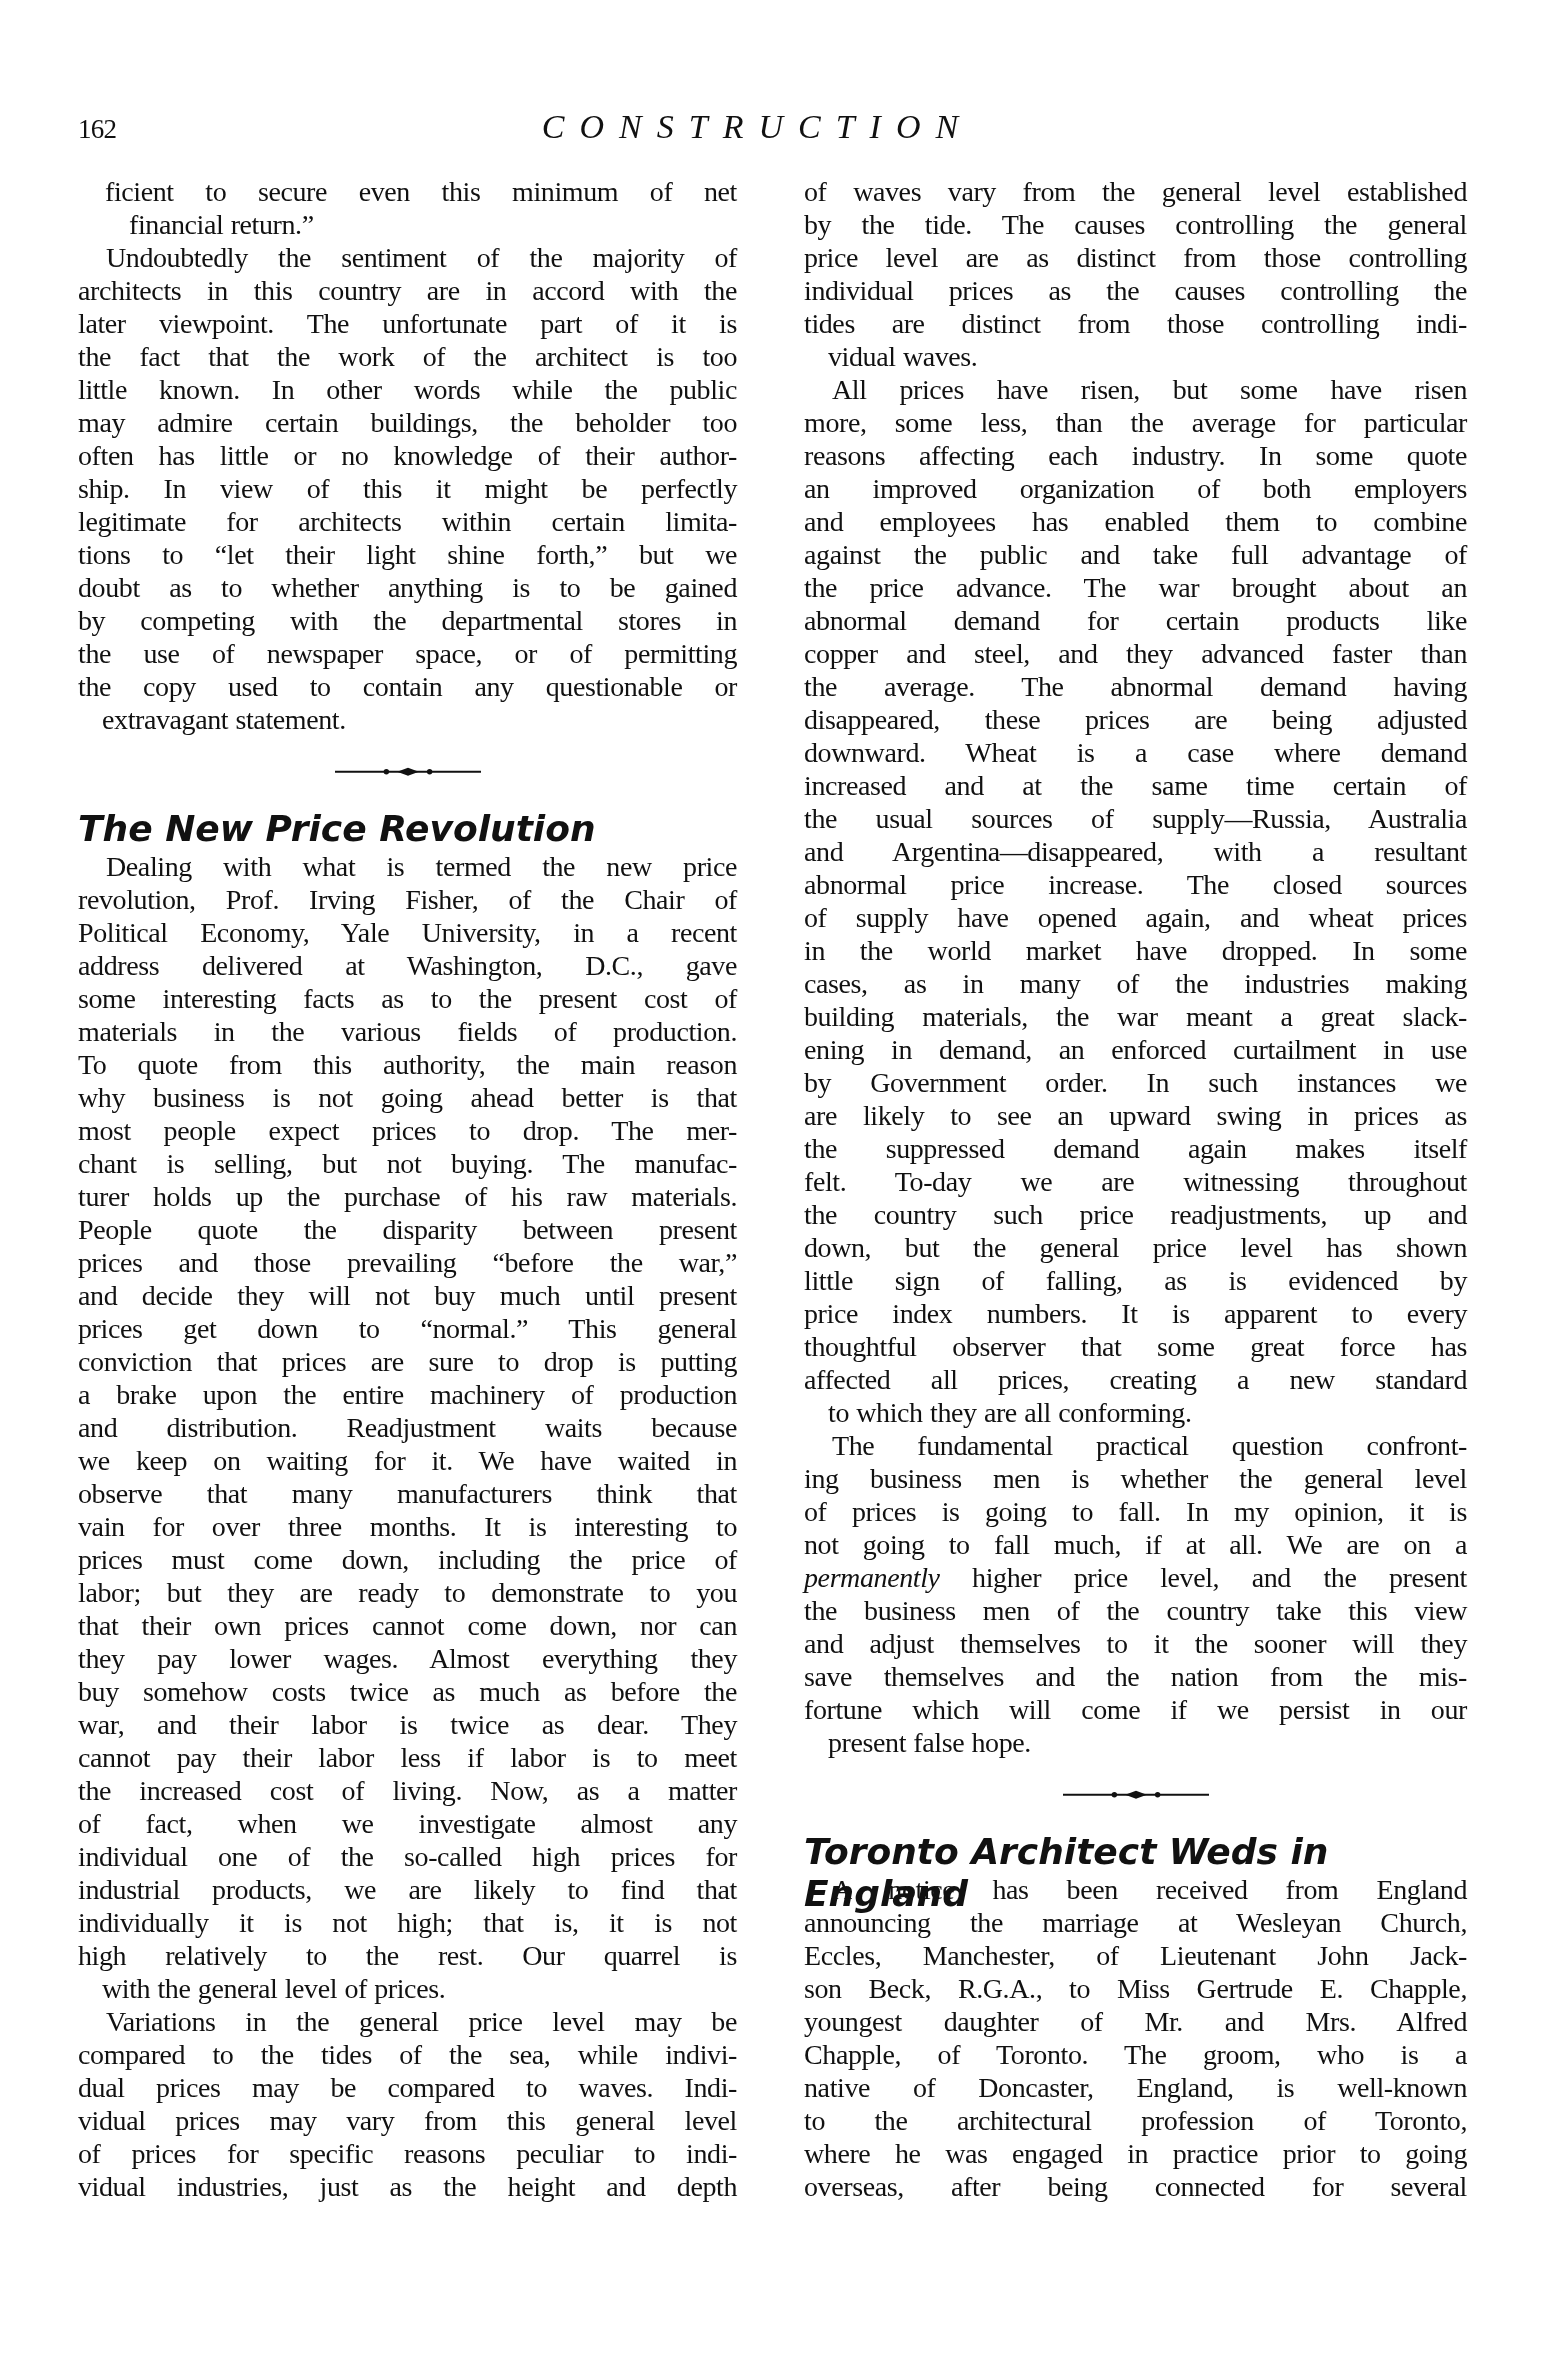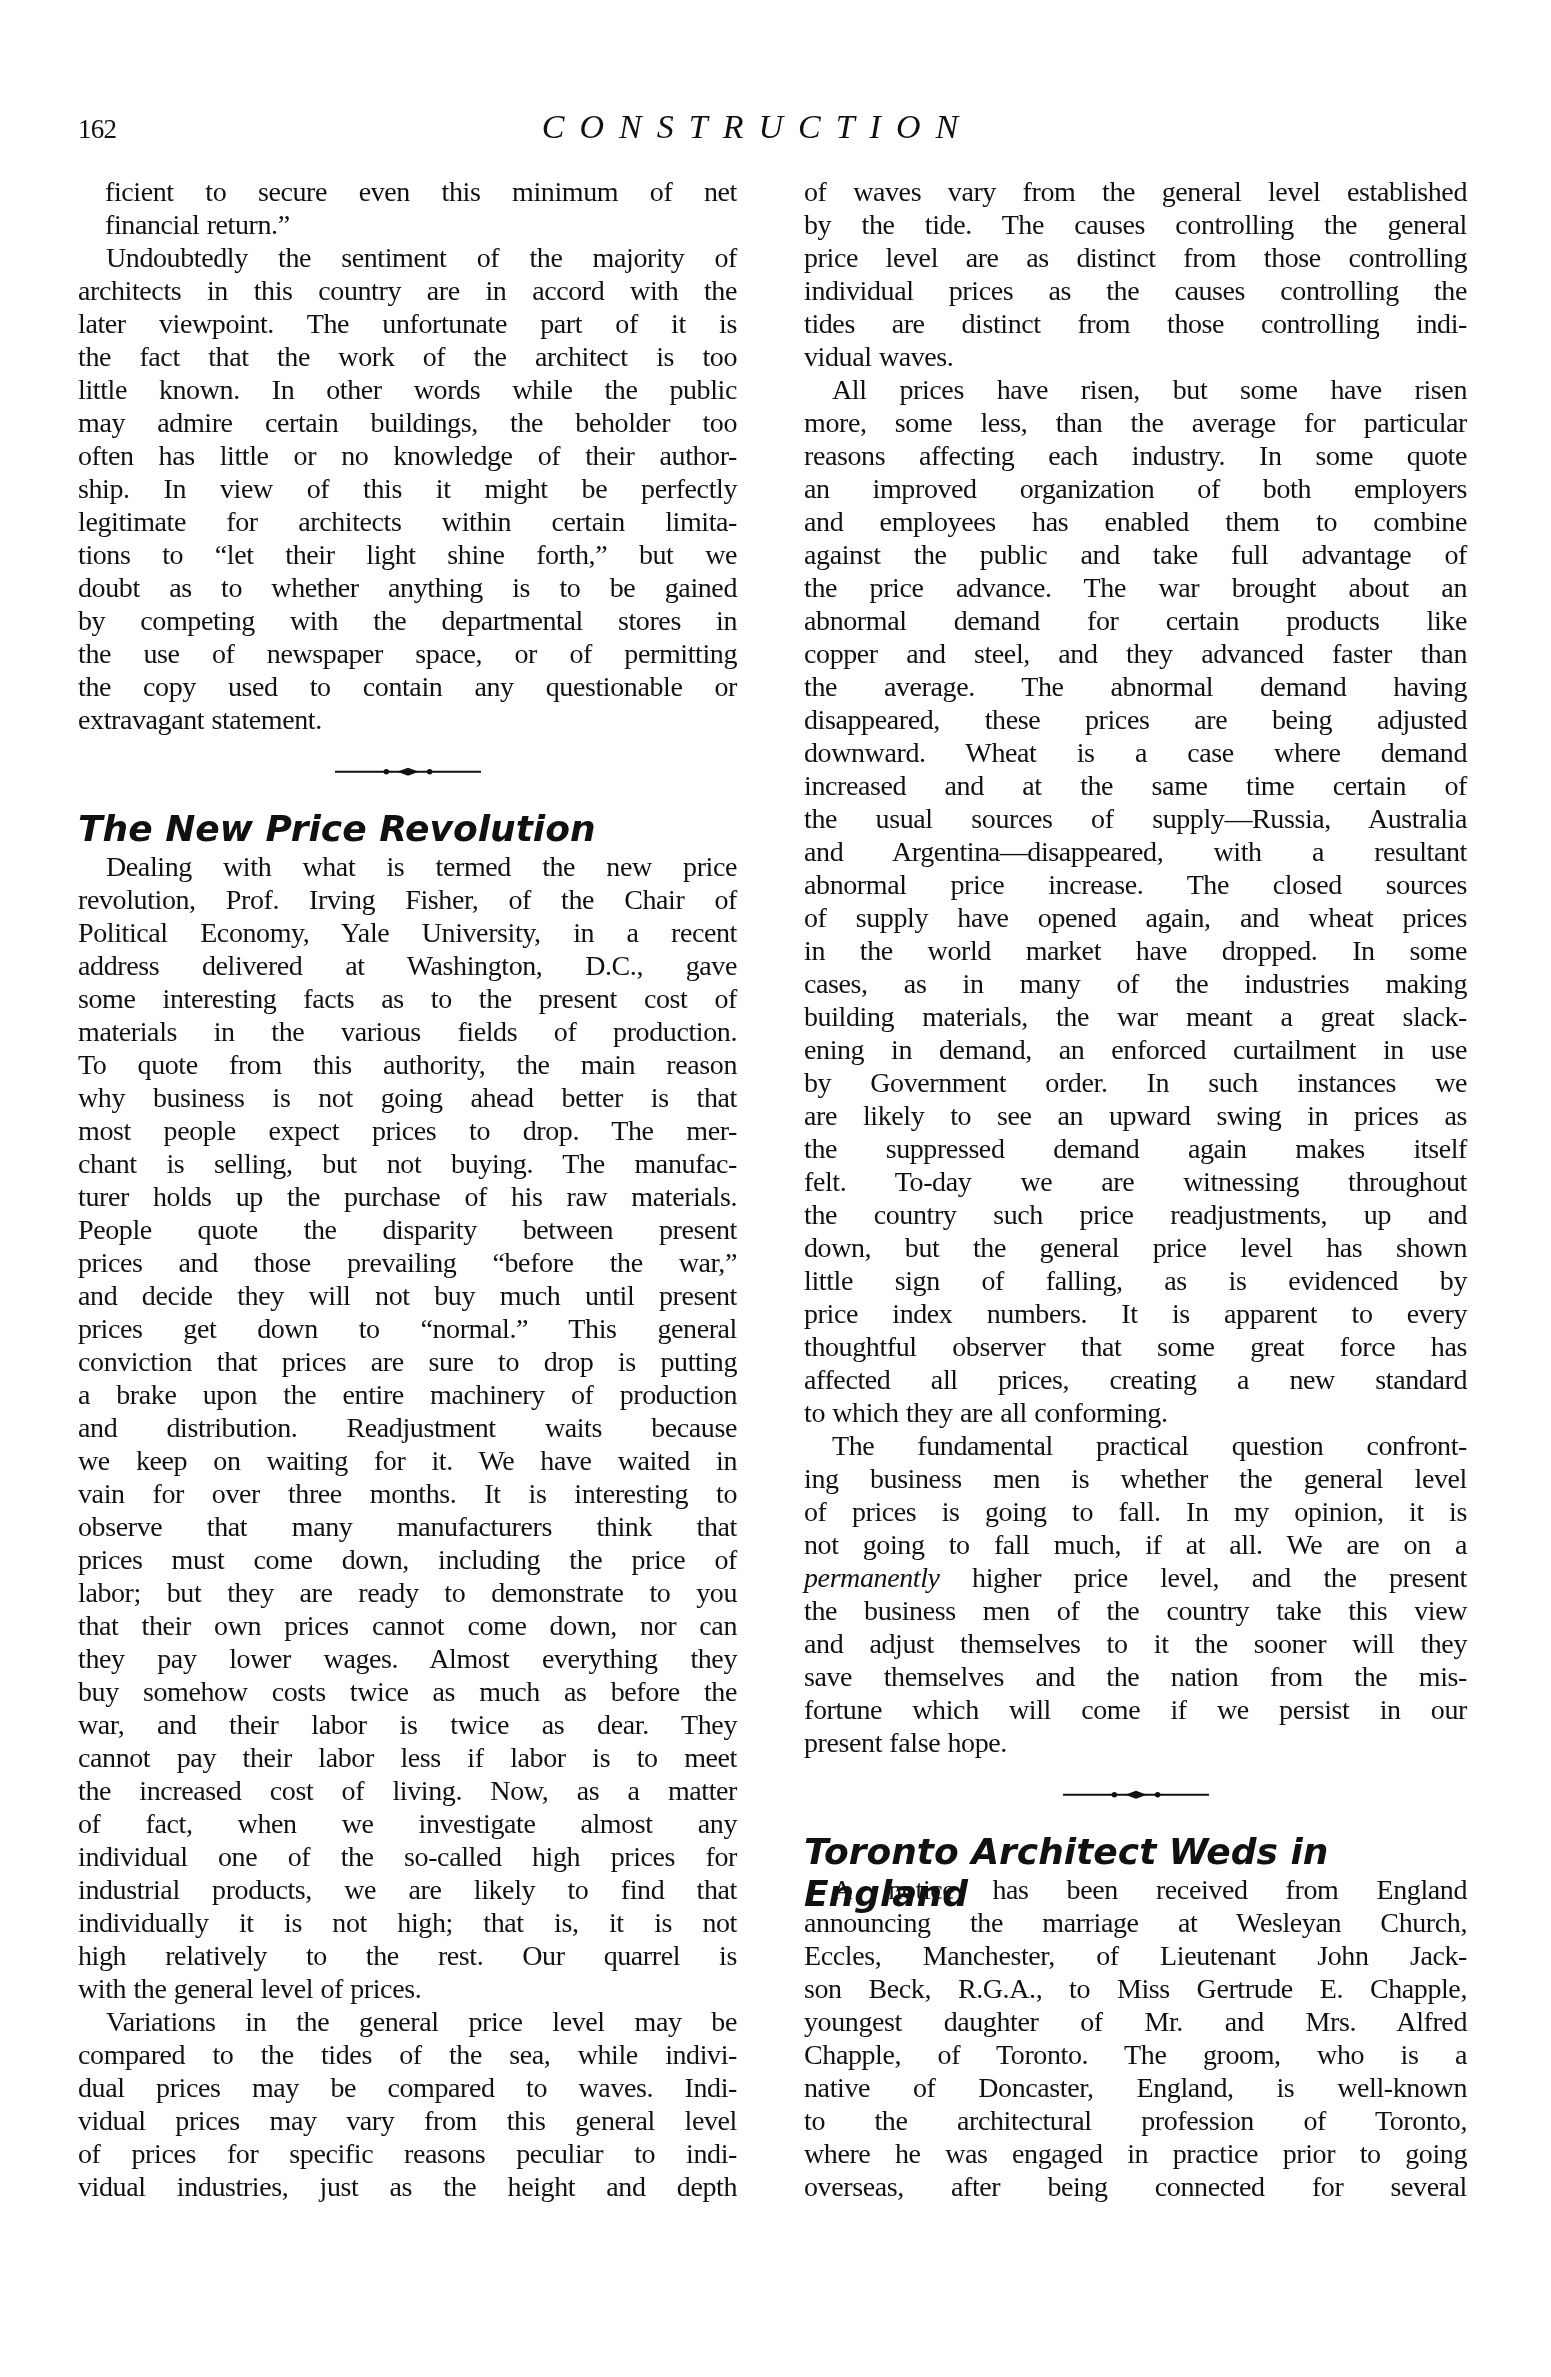--- a/index.html
+++ b/index.html
@@ -18,21 +18,21 @@
     }
     .column { position: absolute; }
     .col-left { left: 78px; top: 175px; width: 659px; }
     .col-right { left: 804px; top: 175px; width: 663px; }
     .line {
       display: block; height: 33px; line-height: 33px;
       font-size: 28px; white-space: nowrap;
       text-align: justify; text-align-last: justify;
       letter-spacing: -0.4px; word-spacing: 0.7px;
     }
-    .line.last { text-align-last: left; }
+    .line.last { text-align-last: left; margin-left: 24px; }
     .line.indent { padding-left: 28px; }
     .line.indent-sm { padding-left: 27px; }
     .divider {
       position: relative; height: 41px; display: flex;
       align-items: center; justify-content: center;
     }
     .divider svg { display: block; }
     .heading {
       display: block; text-align: left;
       font-family: "DejaVu Sans", "Liberation Sans", sans-serif;
@@ -96,22 +96,22 @@
     <span class="line">chant is selling, but not buying.  The manufac-</span>
     <span class="line">turer holds up the purchase of his raw materials.</span>
     <span class="line">People quote the disparity between present</span>
     <span class="line">prices and those prevailing “before the war,”</span>
     <span class="line">and decide they will not buy much until present</span>
     <span class="line">prices get down to “normal.”  This general</span>
     <span class="line">conviction that prices are sure to drop is putting</span>
     <span class="line">a brake upon the entire machinery of production</span>
     <span class="line">and distribution.  Readjustment waits because</span>
     <span class="line">we keep on waiting for it.  We have waited in</span>
+    <span class="line">observe that many manufacturers think that</span>
     <span class="line">vain for over three months.  It is interesting to</span>
-    <span class="line">observe that many manufacturers think that</span>
     <span class="line">prices must come down, including the price of</span>
     <span class="line">labor; but they are ready to demonstrate to you</span>
     <span class="line">that their own prices cannot come down, nor can</span>
     <span class="line">they pay lower wages.  Almost everything they</span>
     <span class="line">buy somehow costs twice as much as before the</span>
     <span class="line">war, and their labor is twice as dear.  They</span>
     <span class="line">cannot pay their labor less if labor is to meet</span>
     <span class="line">the increased cost of living.  Now, as a matter</span>
     <span class="line">of fact, when we investigate almost any</span>
     <span class="line">individual one of the so-called high prices for</span>

